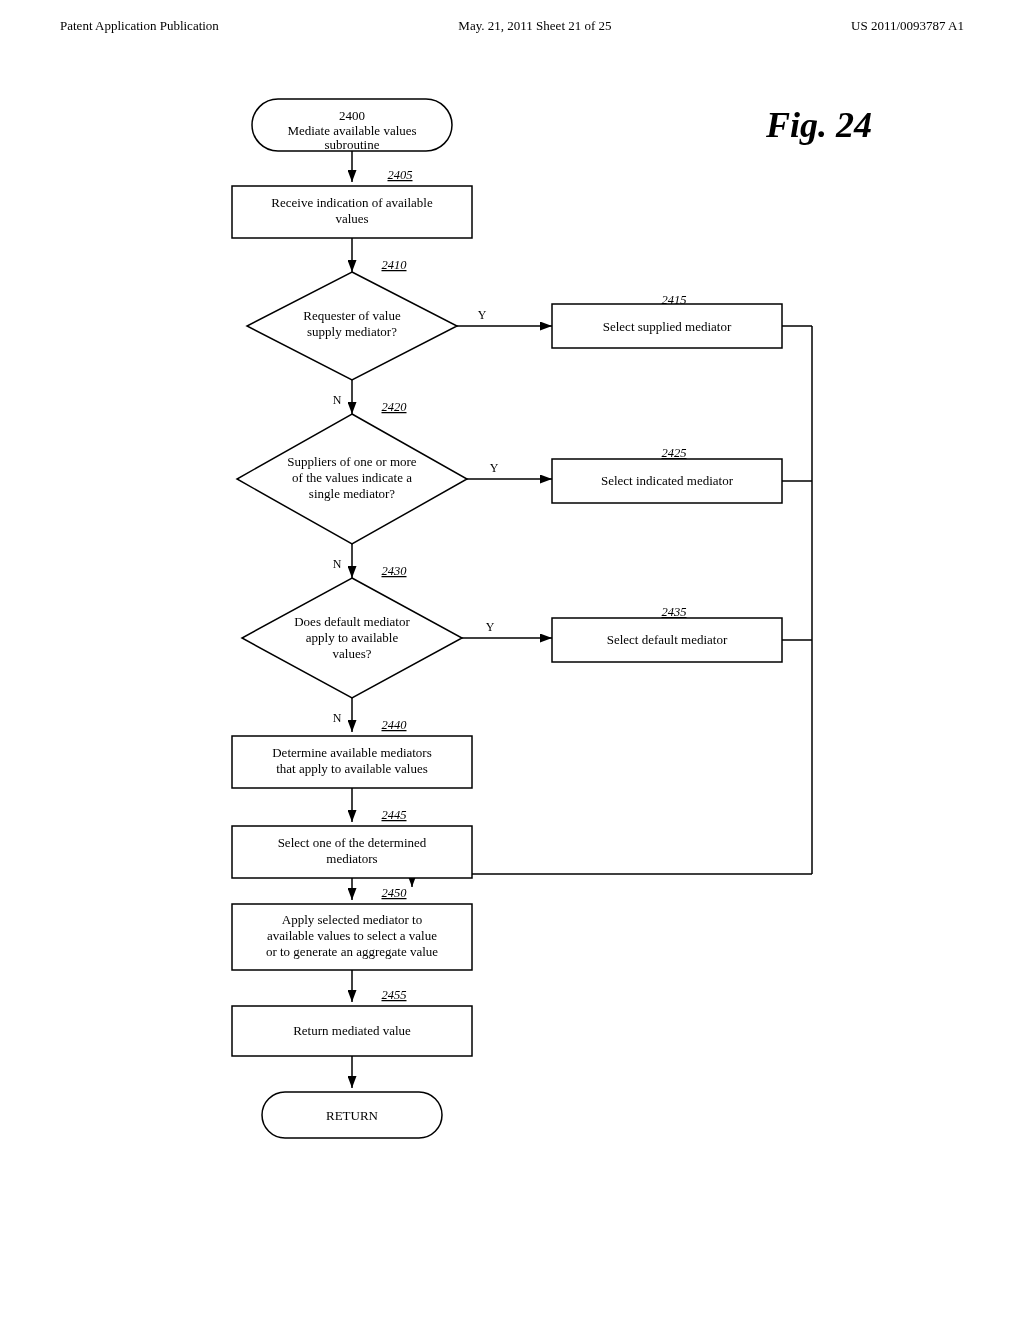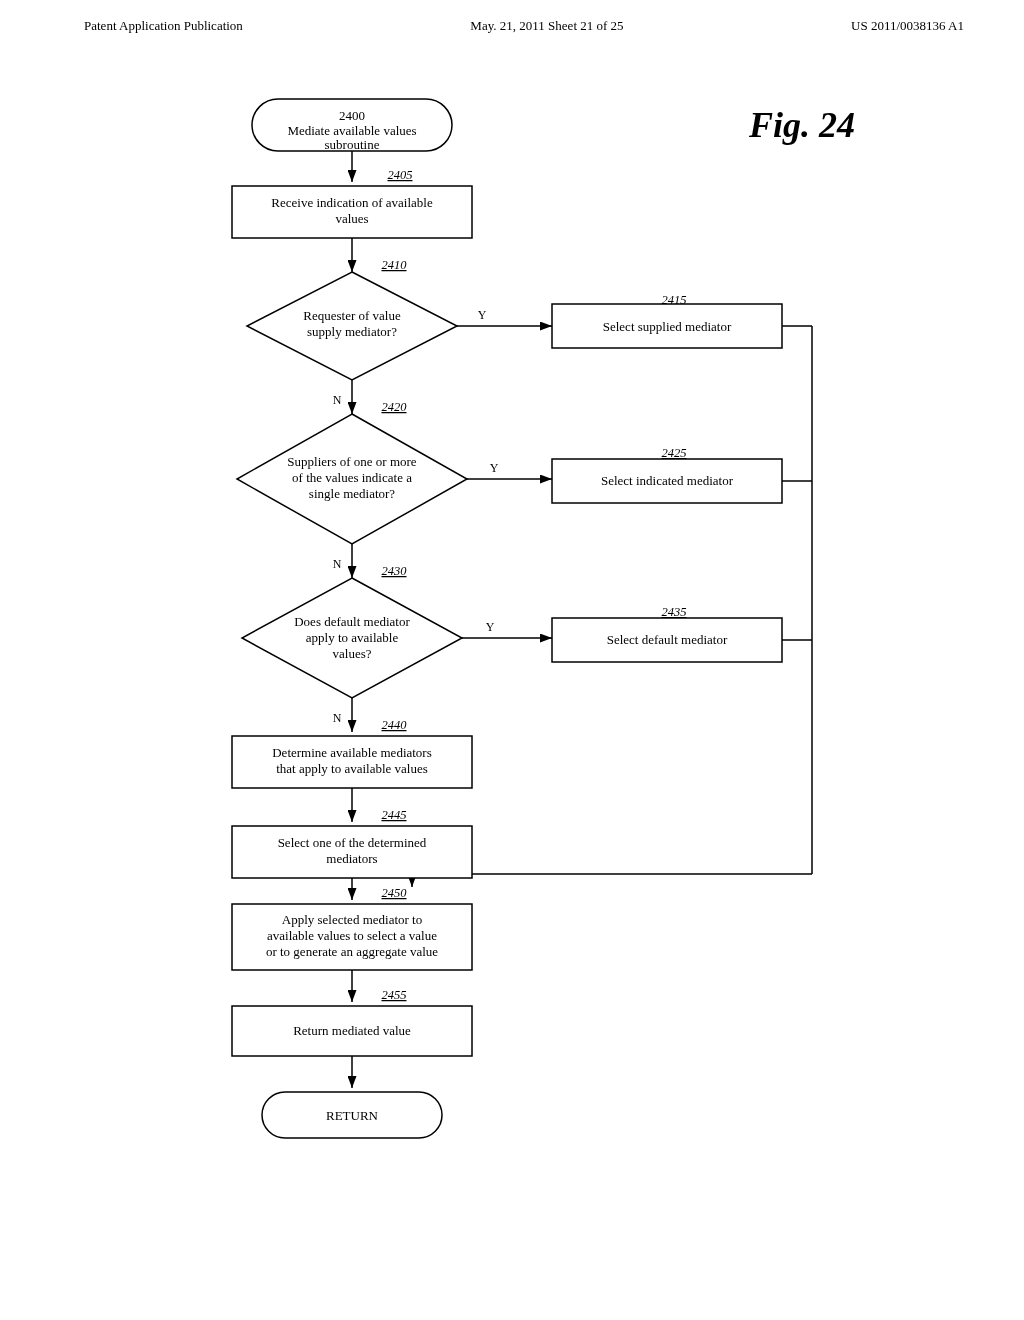--- a/index.html
+++ b/index.html
@@ -9,40 +9,40 @@
       width: 1024px;
       min-height: 1320px;
       position: relative;
       overflow: hidden;
     }
 
     .page-header {
       display: flex;
       justify-content: space-between;
       align-items: flex-start;
-      padding: 18px 60px 0 84px;
+      padding: 18px 60px 0 60px;
       font-size: 13px;
       color: #000;
     }
 
     .page-header .left { font-weight: normal; }
     .page-header .right { font-weight: normal; }
 
     .diagram-container {
       position: relative;
       width: 1024px;
       height: 1250px;
       margin-top: 10px;
     }
 
     
     .fig-label {
       position: absolute;
       top: 60px;
-      right: 169px;
+      right: 152px;
       font-size: 36px;
       font-style: italic;
       font-weight: bold;
       font-family: 'Times New Roman', serif;
       color: #000;
       text-align: center;
     }
 
     
     .flowchart-svg {
@@ -100,21 +100,21 @@
       font-style: italic;
       text-decoration: underline;
     }
   </style>
 </head>
 <body>
 
 <div class="page-header">
   <span class="left">Patent Application Publication</span>
   <span class="center">May. 21, 2011  Sheet 21 of 25</span>
-  <span class="right">US 2011/0038136 A1</span>
+  <span class="right">US 2011/0093787 A1</span>
 </div>
 
 <div class="diagram-container">
 
   <div class="fig-label">Fig. 24</div>
 
   <svg class="flowchart-svg" viewBox="0 0 760 1250" xmlns="http://www.w3.org/2000/svg">
     <defs>
       <marker id="arrowhead" markerWidth="8" markerHeight="6" refX="8" refY="3" orient="auto">
         <polygon points="0 0, 8 3, 0 6" fill="#000"></polygon>

